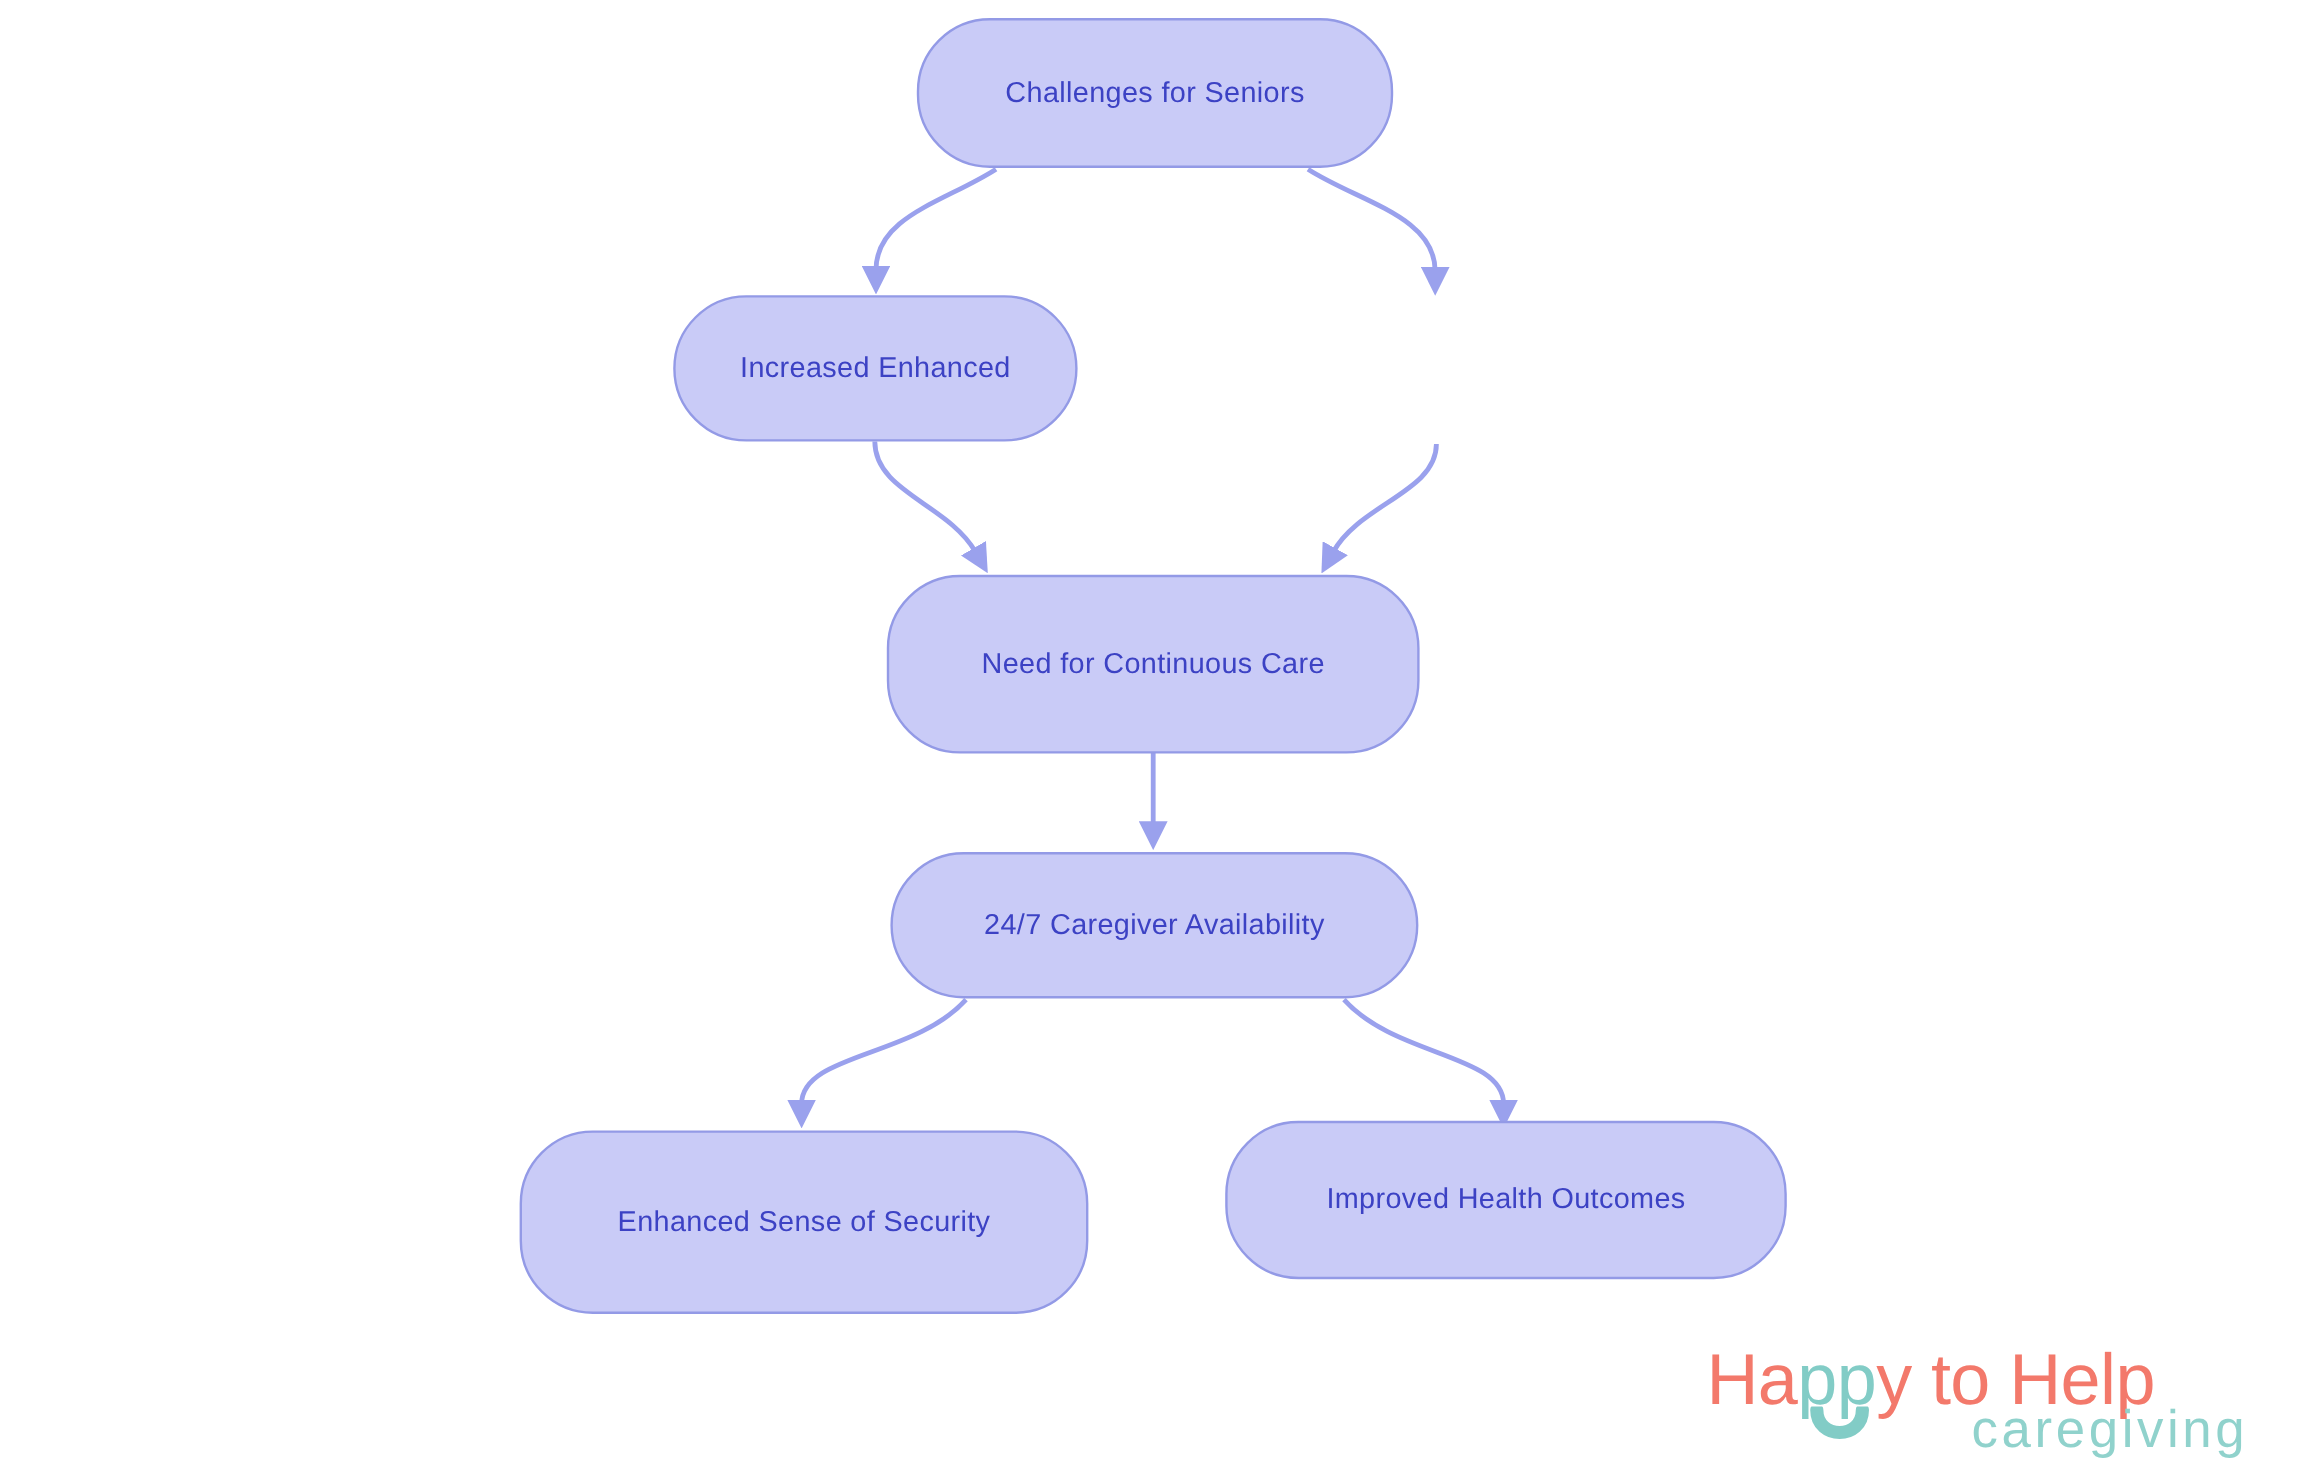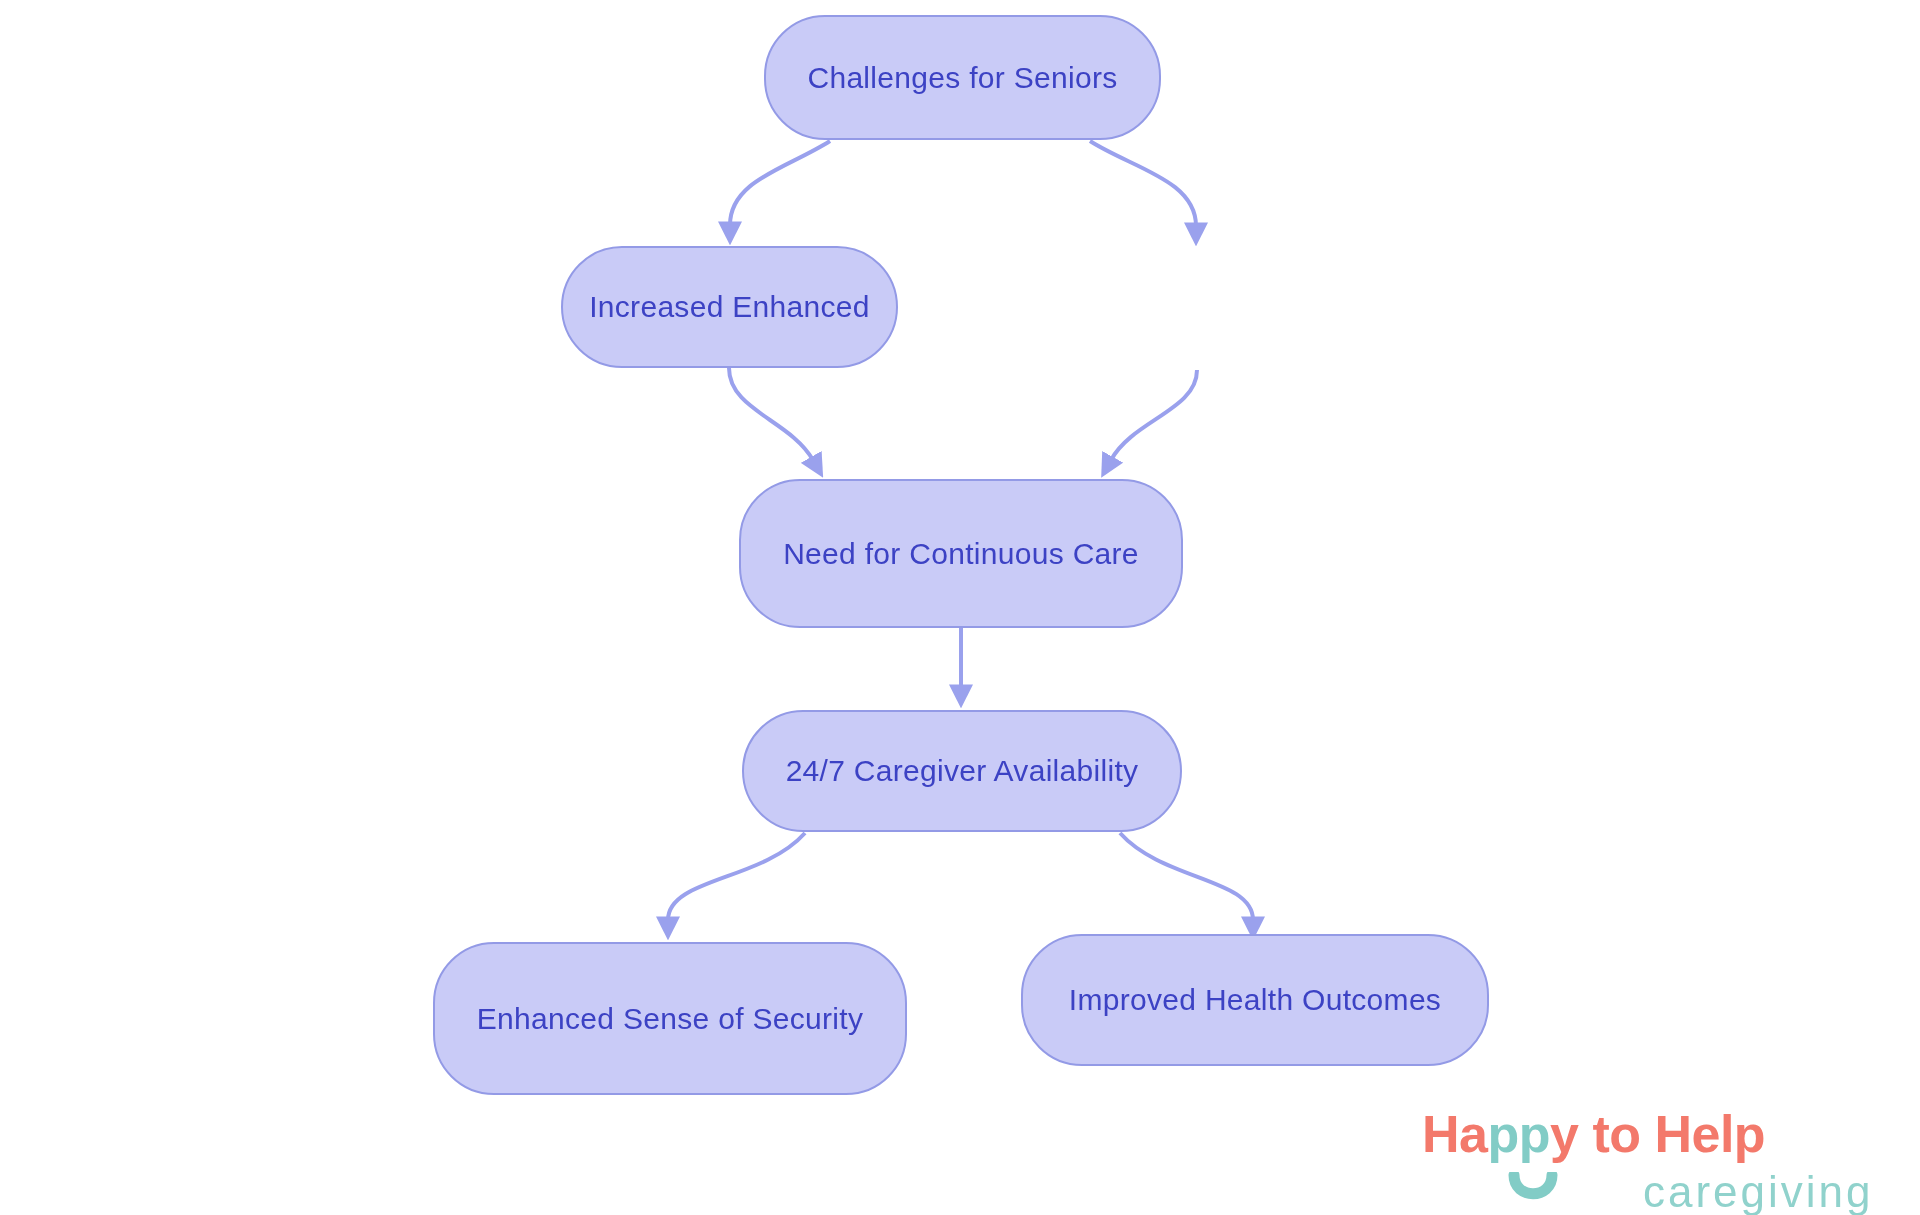--- a/index.html
+++ b/index.html
@@ -16,37 +16,37 @@
     stroke-width:4;
     fill:none;
   }
   .node{
     position:absolute;
     box-sizing:border-box;
     background:var(--node-fill,#c9cbf7);
     border:2px solid var(--node-border,#939ae6);
     border-radius:61px;
     color:var(--node-text,#3c42c4);
-    font-size:30px;
+    font-size:24px;
     letter-spacing:0.3px;
     display:flex;
     align-items:center;
     justify-content:center;
     text-align:right;
     white-space:nowrap;
   }
   .logo{
     position:absolute;
     left:1422px;top:1108px;
     width:470px;height:100px;
   }
   .logo-main{
-    position:absolute;left:0;top:0;
-    font-size:52px;
-    font-weight:bold;
+    position:absolute;left:0;top:12px;
+    font-size:60px;
+    font-weight:normal;
     line-height:1;
     color:var(--logo-coral,#f3796b);
     letter-spacing:-0.5px;
     white-space:nowrap;
   }
   .logo-main .pp{color:var(--logo-teal,#82ccc6);}
   .logo-smile{position:absolute;left:86px;top:64px;}
   .logo-sub{
     position:absolute;left:221px;top:62px;
     font-size:44px;

